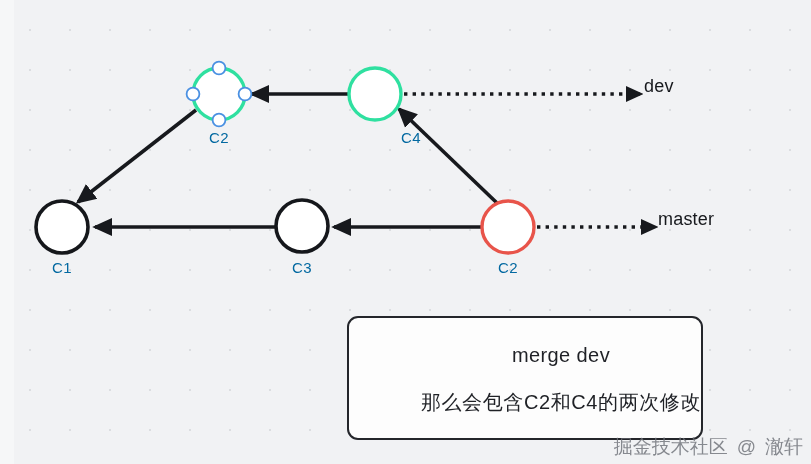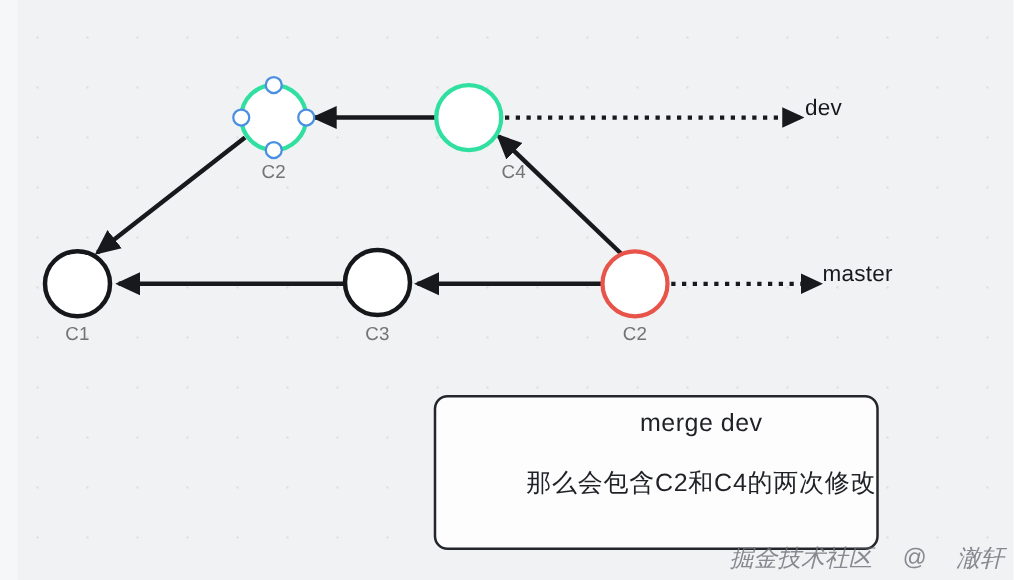--- a/index.html
+++ b/index.html
@@ -52,21 +52,21 @@
   .watermark-text {
     position: absolute;
     z-index: 4;
     white-space: nowrap;
     color: #1f2126;
   }
   .node-label {
     font-size: 15px;
     letter-spacing: .3px;
     transform: translateX(-50%);
-    color: #737373;
+    color: #0369a1;
   }
   .branch-label {
     font-size: 18px;
     color: #16181c;
     letter-spacing: .2px;
   }
   #note-box {
     position: absolute;
     z-index: 3;
     box-sizing: border-box;
@@ -87,25 +87,24 @@
   }
   #note-line-1 { font-size: 20px; letter-spacing: .4px; margin-bottom: 6px; }
   #note-line-2 { font-size: 20px; letter-spacing: .6px; margin-top: 22px; }
   #watermark {
     position: absolute;
     z-index: 5;
     right: 8px;
     bottom: 4px;
     display: flex;
     align-items: center;
-    gap: 24px;
+    gap: 9px;
     font-size: 19px;
     color: #6f7279;
     opacity: .82;
-    font-style: italic;
   }
   .wm-part { white-space: nowrap; }
 </style>
 </head>
 <body>
 
 <div id="canvas-root">
 
   <div id="left-gutter"></div>
   <div id="dot-grid"></div>
@@ -155,21 +154,21 @@
   <div class="node-label" style="left:219px; top:129px;">C2</div>
   <div class="node-label" style="left:375px; top:129px;margin-left:36px;">C4</div>
   <div class="node-label" style="left:62px; top:259px;text-align:center;">C1</div>
   <div class="node-label" style="left:302px; top:259px;">C3</div>
   <div class="node-label" style="left:508px; top:259px;">C2</div>
 
   <div class="branch-label" style="left:644px; top:76px;">dev</div>
   <div class="branch-label" style="left:658px; top:209px;">master</div>
 
   <div id="note-box" style="left:347px; top:316px; width:356px; height:124px;"></div>
-  <div id="note-text" style="left:347px; top:328px; width:428px;">
+  <div id="note-text" style="left:347px; top:344px; width:428px;">
     <span class="note-line" id="note-line-1">merge dev</span>
     <span class="note-line" id="note-line-2">那么会包含C2和C4的两次修改</span>
   </div>
 
   <div id="watermark">
     <span class="wm-part">掘金技术社区</span>
     <span class="wm-part">@</span>
     <span class="wm-part">澈轩</span>
   </div>
 

